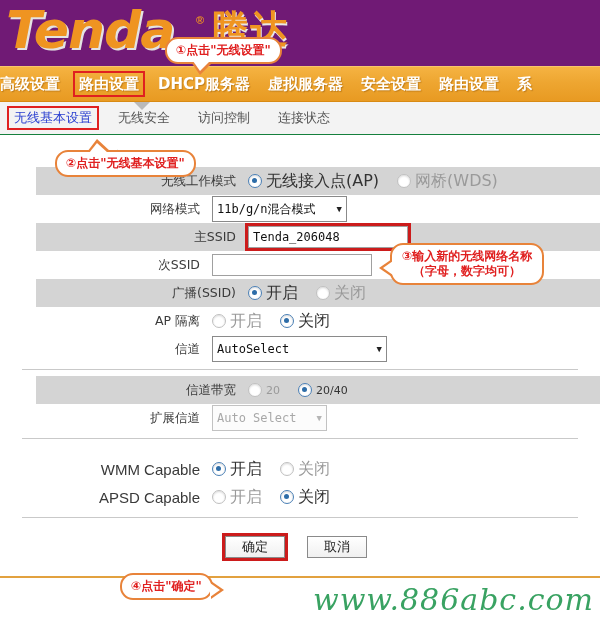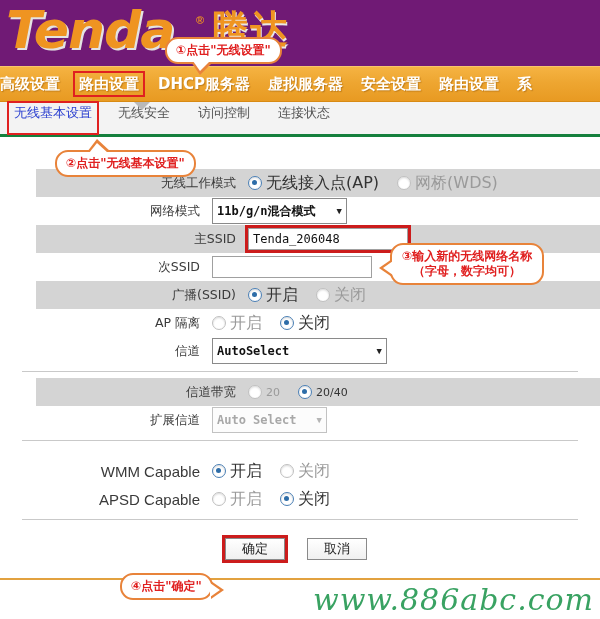--- a/index.html
+++ b/index.html
@@ -57,22 +57,22 @@
     outline:2px solid #e02020;
     outline-offset:-1px;
     padding:0 5px;margin:0 5px;
     line-height:24px;
   }
 
   
   .subnav{
     position:relative;height:32px;width:600px;
     background:#f3f3f3;
-    border-bottom:3px solid #15803d;
-    display:flex;
+    border-bottom:1px solid #15803d;
+    display:flex;align-items:center;
   }
   .subnav::before{
     
     content:"";position:absolute;left:134px;top:0;
     border-left:8px solid transparent;
     border-right:8px solid transparent;
     border-top:8px solid #b9b9b9;
   }
   .subnav-item{
     font-family:"DejaVu Sans",sans-serif;
@@ -144,21 +144,21 @@
     width:150px;height:18px;border:1px solid #a0a0a0;background:#fff;
     font-family:"DejaVu Sans Mono","Liberation Mono",monospace;
     font-size:12px;color:#111;padding:1px 4px;box-sizing:content-box;
     line-height:18px;
   }
   .hl-red{outline:3px solid #cc1c1c;outline-offset:0px;}
   .selbox{
     height:19px;border:1px solid #8a8a8a;background:#fff;
     display:inline-flex;align-items:center;justify-content:space-between;
     font-family:"DejaVu Sans Mono","Liberation Mono",monospace;
-    font-size:12px;color:#111;padding:12px 4px;box-sizing:border-box;font-weight:bold;
+    font-size:12px;color:#111;padding:12px 4px;box-sizing:border-box;
   }
   .selbox .caret{font-size:9px;margin-left:8px;color:#222;}
   .selbox.disabled{color:#a8a8a8;border-color:#c2c2c2;background:#fcfcfc;}
   .selbox.disabled .caret{color:#b5b5b5;}
   .selbox.w-net{width:135px;}
   .selbox.w-chan{width:175px;}
   .selbox.w-ext{width:115px;justify-content:space-between;}
 
   
   .btnrow{

